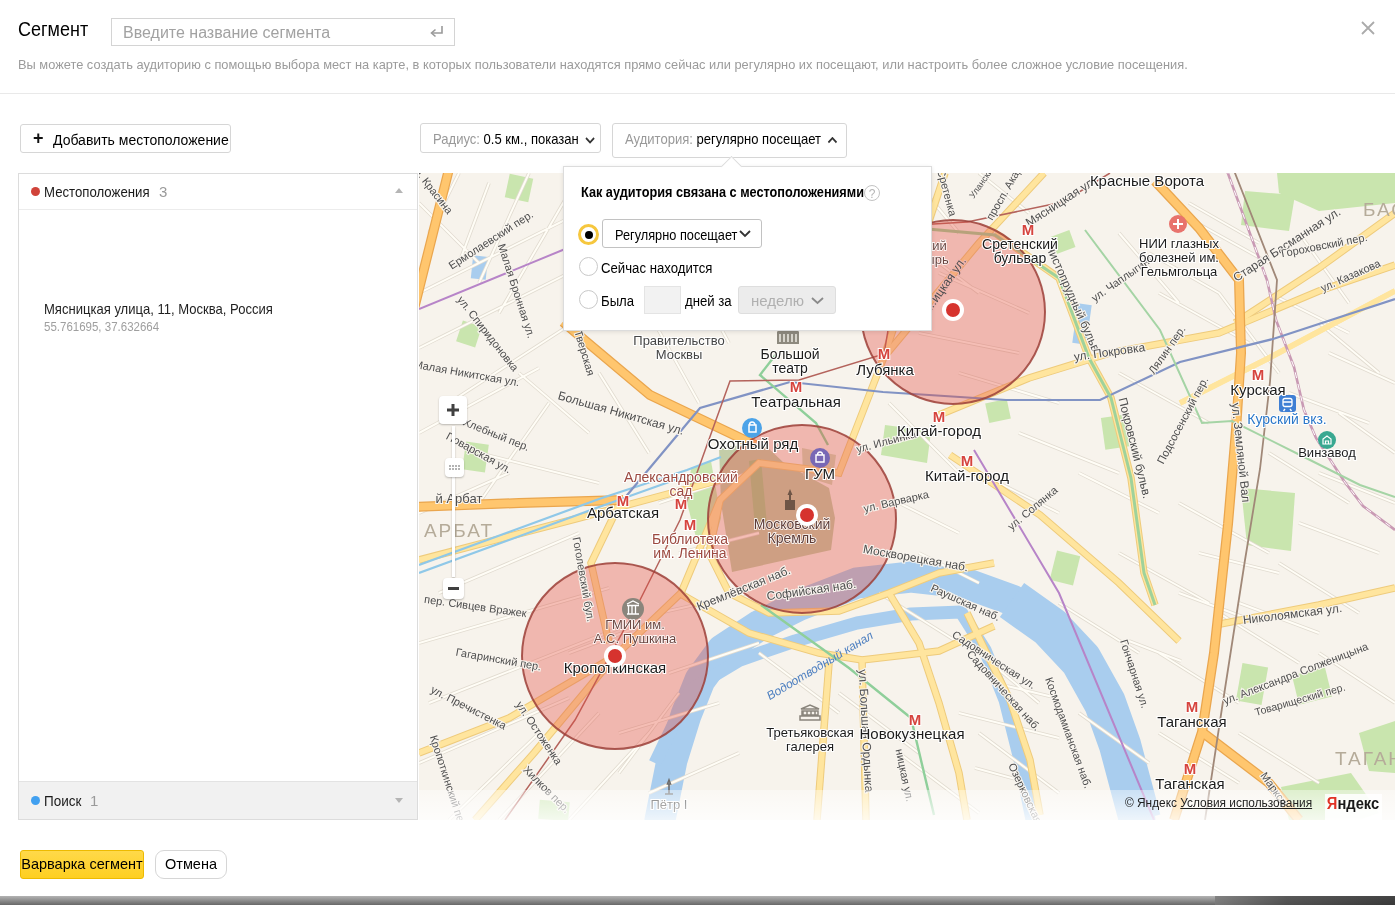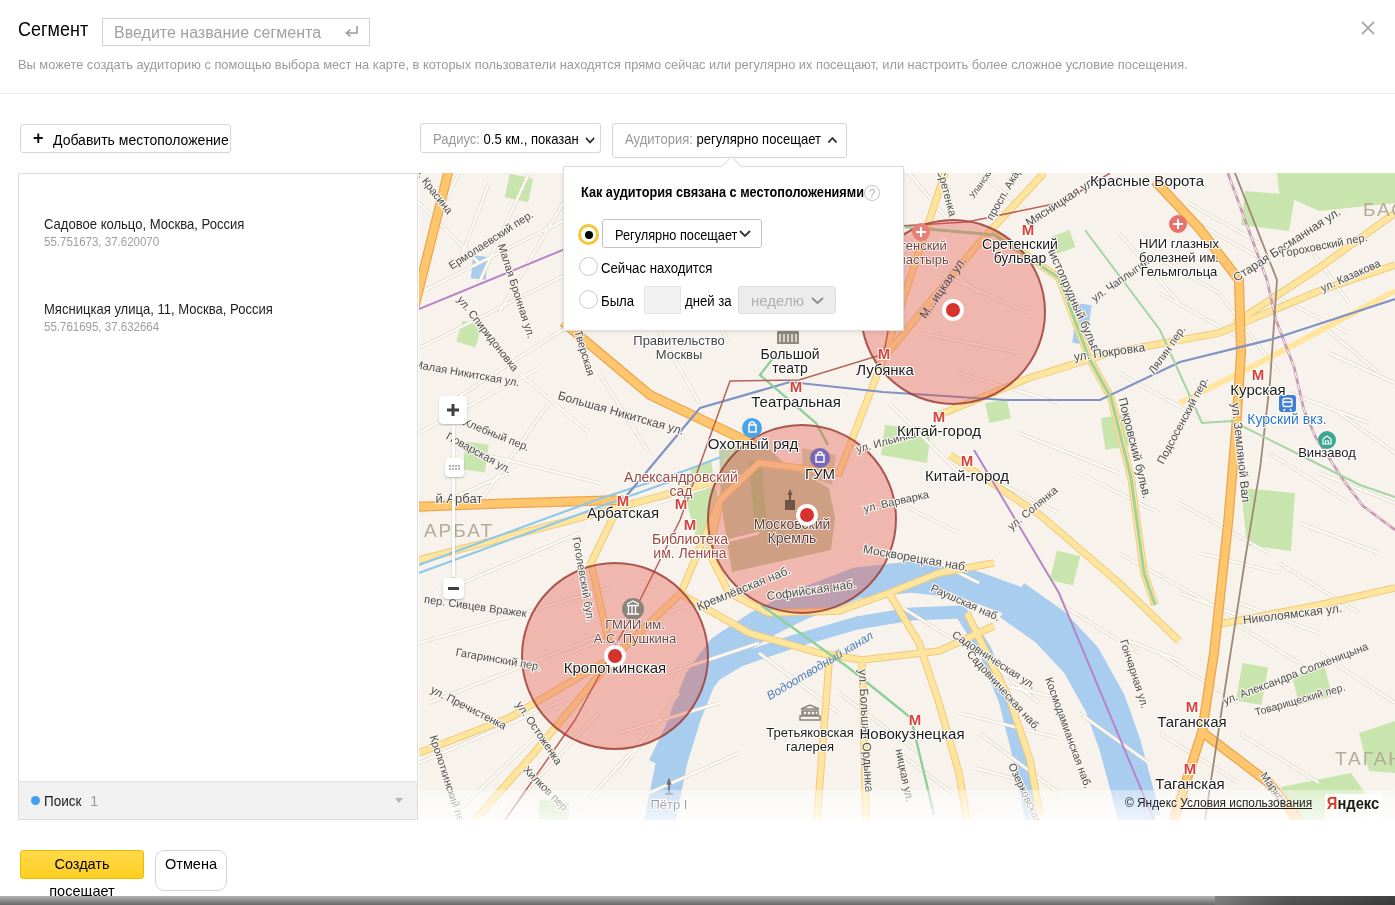--- a/index.html
+++ b/index.html
@@ -1,21 +1,21 @@
 <!DOCTYPE html>
 <html><head>
 <meta charset="utf-8">
 <style>
 html,body{margin:0;padding:0;}
 body{width:1395px;height:905px;overflow:hidden;background:#fff;
   font-family:"Liberation Sans",sans-serif;position:relative;}
 .abs{position:absolute;}
 
 #title{left:18px;top:18px;font-size:20px;color:#000;transform:scaleX(.9);transform-origin:0 0;}
-#nameInput{left:102px;top:18px;width:268px;height:28px;border:1px solid #d4d4d4;
+#nameInput{left:111px;top:18px;width:344px;height:28px;border:1px solid #d4d4d4;
   box-sizing:border-box;background:#fff;}
 #nameInput span{position:absolute;left:11px;top:5px;font-size:16px;color:#a2a2a2;}
 #closeX{left:1359px;top:19px;width:18px;height:18px;}
 #subtitle{left:18px;top:57px;font-size:13.5px;color:#9b9b9b;white-space:nowrap;transform:scaleX(.95);transform-origin:0 0;}
 #divider{left:0;top:93px;width:1395px;height:1px;background:#e9e9e9;}
 
 .btn{box-sizing:border-box;border:1px solid #d6d6d6;border-radius:3px;background:#fff;
   font-size:14px;color:#000;}
 #addBtn{left:20px;top:124px;width:211px;height:29px;white-space:nowrap;}
 #addBtn .plus{position:absolute;left:12px;top:3px;font-size:18px;font-weight:700;color:#111;}
@@ -54,21 +54,21 @@
 #ztrack{left:33px;top:253px;width:3px;height:151px;background:#fff;box-shadow:0 1px 2px rgba(0,0,0,.25);position:absolute;}
 #zhandle{left:26px;top:285px;width:19px;height:19px;}
 #zminus{left:24px;top:405px;width:21px;height:21px;}
 
 #attr{left:0px;top:617px;width:976px;height:30px;background:linear-gradient(rgba(255,255,255,.4),rgba(255,255,255,.8));}
 #attrTxt{left:706px;top:623px;font-size:12.5px;color:#222;white-space:nowrap;transform:scaleX(.95);transform-origin:0 0;}
 #attrTxt a{color:#222;text-decoration:underline;}
 #ylogo{left:906px;top:621px;font-size:16px;font-weight:700;white-space:nowrap;background:rgba(255,255,255,.85);padding:1px 3px 9px 2px;transform:scaleX(.92);transform-origin:0 0;}
 #ylogo .ya{color:#e03226;}#ylogo .rest{color:#1a1a1a;}
 
-#popup{left:563px;top:166px;width:341px;height:165px;background:#fff;border:1px solid #dcdcdc;
+#popup{left:563px;top:166px;width:369px;height:165px;background:#fff;border:1px solid #dcdcdc;
   box-sizing:border-box;box-shadow:0 1px 4px rgba(0,0,0,.1);}
 #notch{position:absolute;left:160px;top:-8px;width:14px;height:14px;background:#fff;
   border-left:1px solid #dcdcdc;border-top:1px solid #dcdcdc;transform:rotate(45deg);}
 #popup .title{position:absolute;left:17px;top:16px;font-size:15.5px;font-weight:700;color:#000;white-space:nowrap;transform:scaleX(.82);transform-origin:0 0;}
 #qmark{position:absolute;left:300px;top:18px;width:16px;height:16px;border:1px solid #c3c3c3;
   border-radius:50%;color:#b5b5b5;font-size:12px;text-align:center;line-height:16px;box-sizing:border-box;}
 .radio{position:absolute;border-radius:50%;background:#fff;box-sizing:border-box;}
 #r1{left:14px;top:57px;width:21px;height:21px;border:3px solid #f6c73e;}
 #r1 i{position:absolute;left:3.5px;top:3.5px;width:8px;height:8px;border-radius:50%;background:#000;}
 #r2{left:15px;top:90px;width:19px;height:19px;border:1px solid #c9c9c9;}
@@ -81,21 +81,21 @@
 #daysIn{position:absolute;left:80px;top:119px;width:37px;height:28px;background:#f2f2f2;
   border:1px solid #e4e4e4;box-sizing:border-box;}
 #popup .l4{position:absolute;left:121px;top:125px;font-size:15.5px;color:#000;white-space:nowrap;transform:scaleX(.85);transform-origin:0 0;}
 #sel2{position:absolute;left:174px;top:119px;width:98px;height:28px;background:#ececec;
   border:1px solid #dedede;border-radius:3px;box-sizing:border-box;text-align:right;}
 #sel2 span{position:absolute;left:12px;top:5px;font-size:15px;color:#b0b0b0;}
 
 #createBtn{left:20px;top:850px;width:124px;height:29px;border-radius:3px;
   background:linear-gradient(#ffd94a,#fecf20);border:1px solid #edba00;box-sizing:border-box;
   font-size:14.5px;text-align:center;line-height:27px;color:#000;}
-#cancelBtn{left:155px;top:850px;width:72px;height:41px;border-radius:9px;background:#fff;
+#cancelBtn{left:155px;top:850px;width:72px;height:29px;border-radius:9px;background:#fff;
   border:1px solid #d6d6d6;box-sizing:border-box;font-size:14.5px;text-align:center;line-height:27px;}
 #bbar{left:0;top:896px;width:1395px;height:9px;background:linear-gradient(#b3b3b3,#686868);}
 #bbar2{left:1215px;top:896px;width:180px;height:9px;background:linear-gradient(90deg,#7a7a7a,#4a4a4a 40%,#303030);opacity:.85;}
 </style>
 </head>
 <body>
 <div class="abs" id="title">Сегмент</div>
 <div class="abs" id="nameInput">
     <span>Введите название сегмента</span>
   <svg style="position:absolute;right:9px;top:6px" width="17" height="15" viewBox="0 0 17 15">
@@ -120,23 +120,25 @@
       </svg></div>
   </div>
 <div class="dd" id="dd2">
     <div class="ddin"><span class="gray">Аудитория:</span> регулярно посещает
   <svg width="11" height="7" viewBox="0 0 11 7" style="margin-left:3px">
         <path d="M1 5.5 L5.5 1 L10 5.5" fill="none" stroke="#333" stroke-width="1.8"></path>
       </svg></div>
   </div>
 
 <div class="abs" id="panel">
-  <div class="item" style="top:42px">
-      <div class="a">Садовое кольцо, Москва, Россия</div>
-      <div class="b">55.751673, 37.620070</div>
+  <div id="phead">
+      <span class="dot"></span>
+      <span class="t">Местоположения</span>
+      <span class="n">3</span>
+      <span class="ar"></span>
     </div>
   <div class="item" style="top:127px">
       <div class="a">Мясницкая улица, 11, Москва, Россия</div>
       <div class="b">55.761695, 37.632664</div>
     </div>
   <div id="pfoot">
       <span class="dot"></span>
       <span class="t">Поиск</span>
       <span class="n">1</span>
       <span class="ar"></span>
@@ -478,16 +480,16 @@
   <div id="daysIn"></div>
     <div class="l4">дней за</div>
   <div id="sel2">
       <span>неделю</span>
     <svg width="13" height="8" viewBox="0 0 13 8" style="position:absolute;right:11px;top:10px">
         <path d="M1 1 L6.5 6 L12 1" fill="none" stroke="#8a8a8a" stroke-width="1.8"></path>
       </svg>
     </div>
 </div>
 
-<div class="abs" id="createBtn">Создать посещает</div>
+<div class="abs" id="createBtn">Варварка сегмент</div>
 <div class="abs" id="cancelBtn">Отмена</div>
 <div class="abs" id="bbar"></div>
 <div class="abs" id="bbar2"></div>
 
 </body></html>

